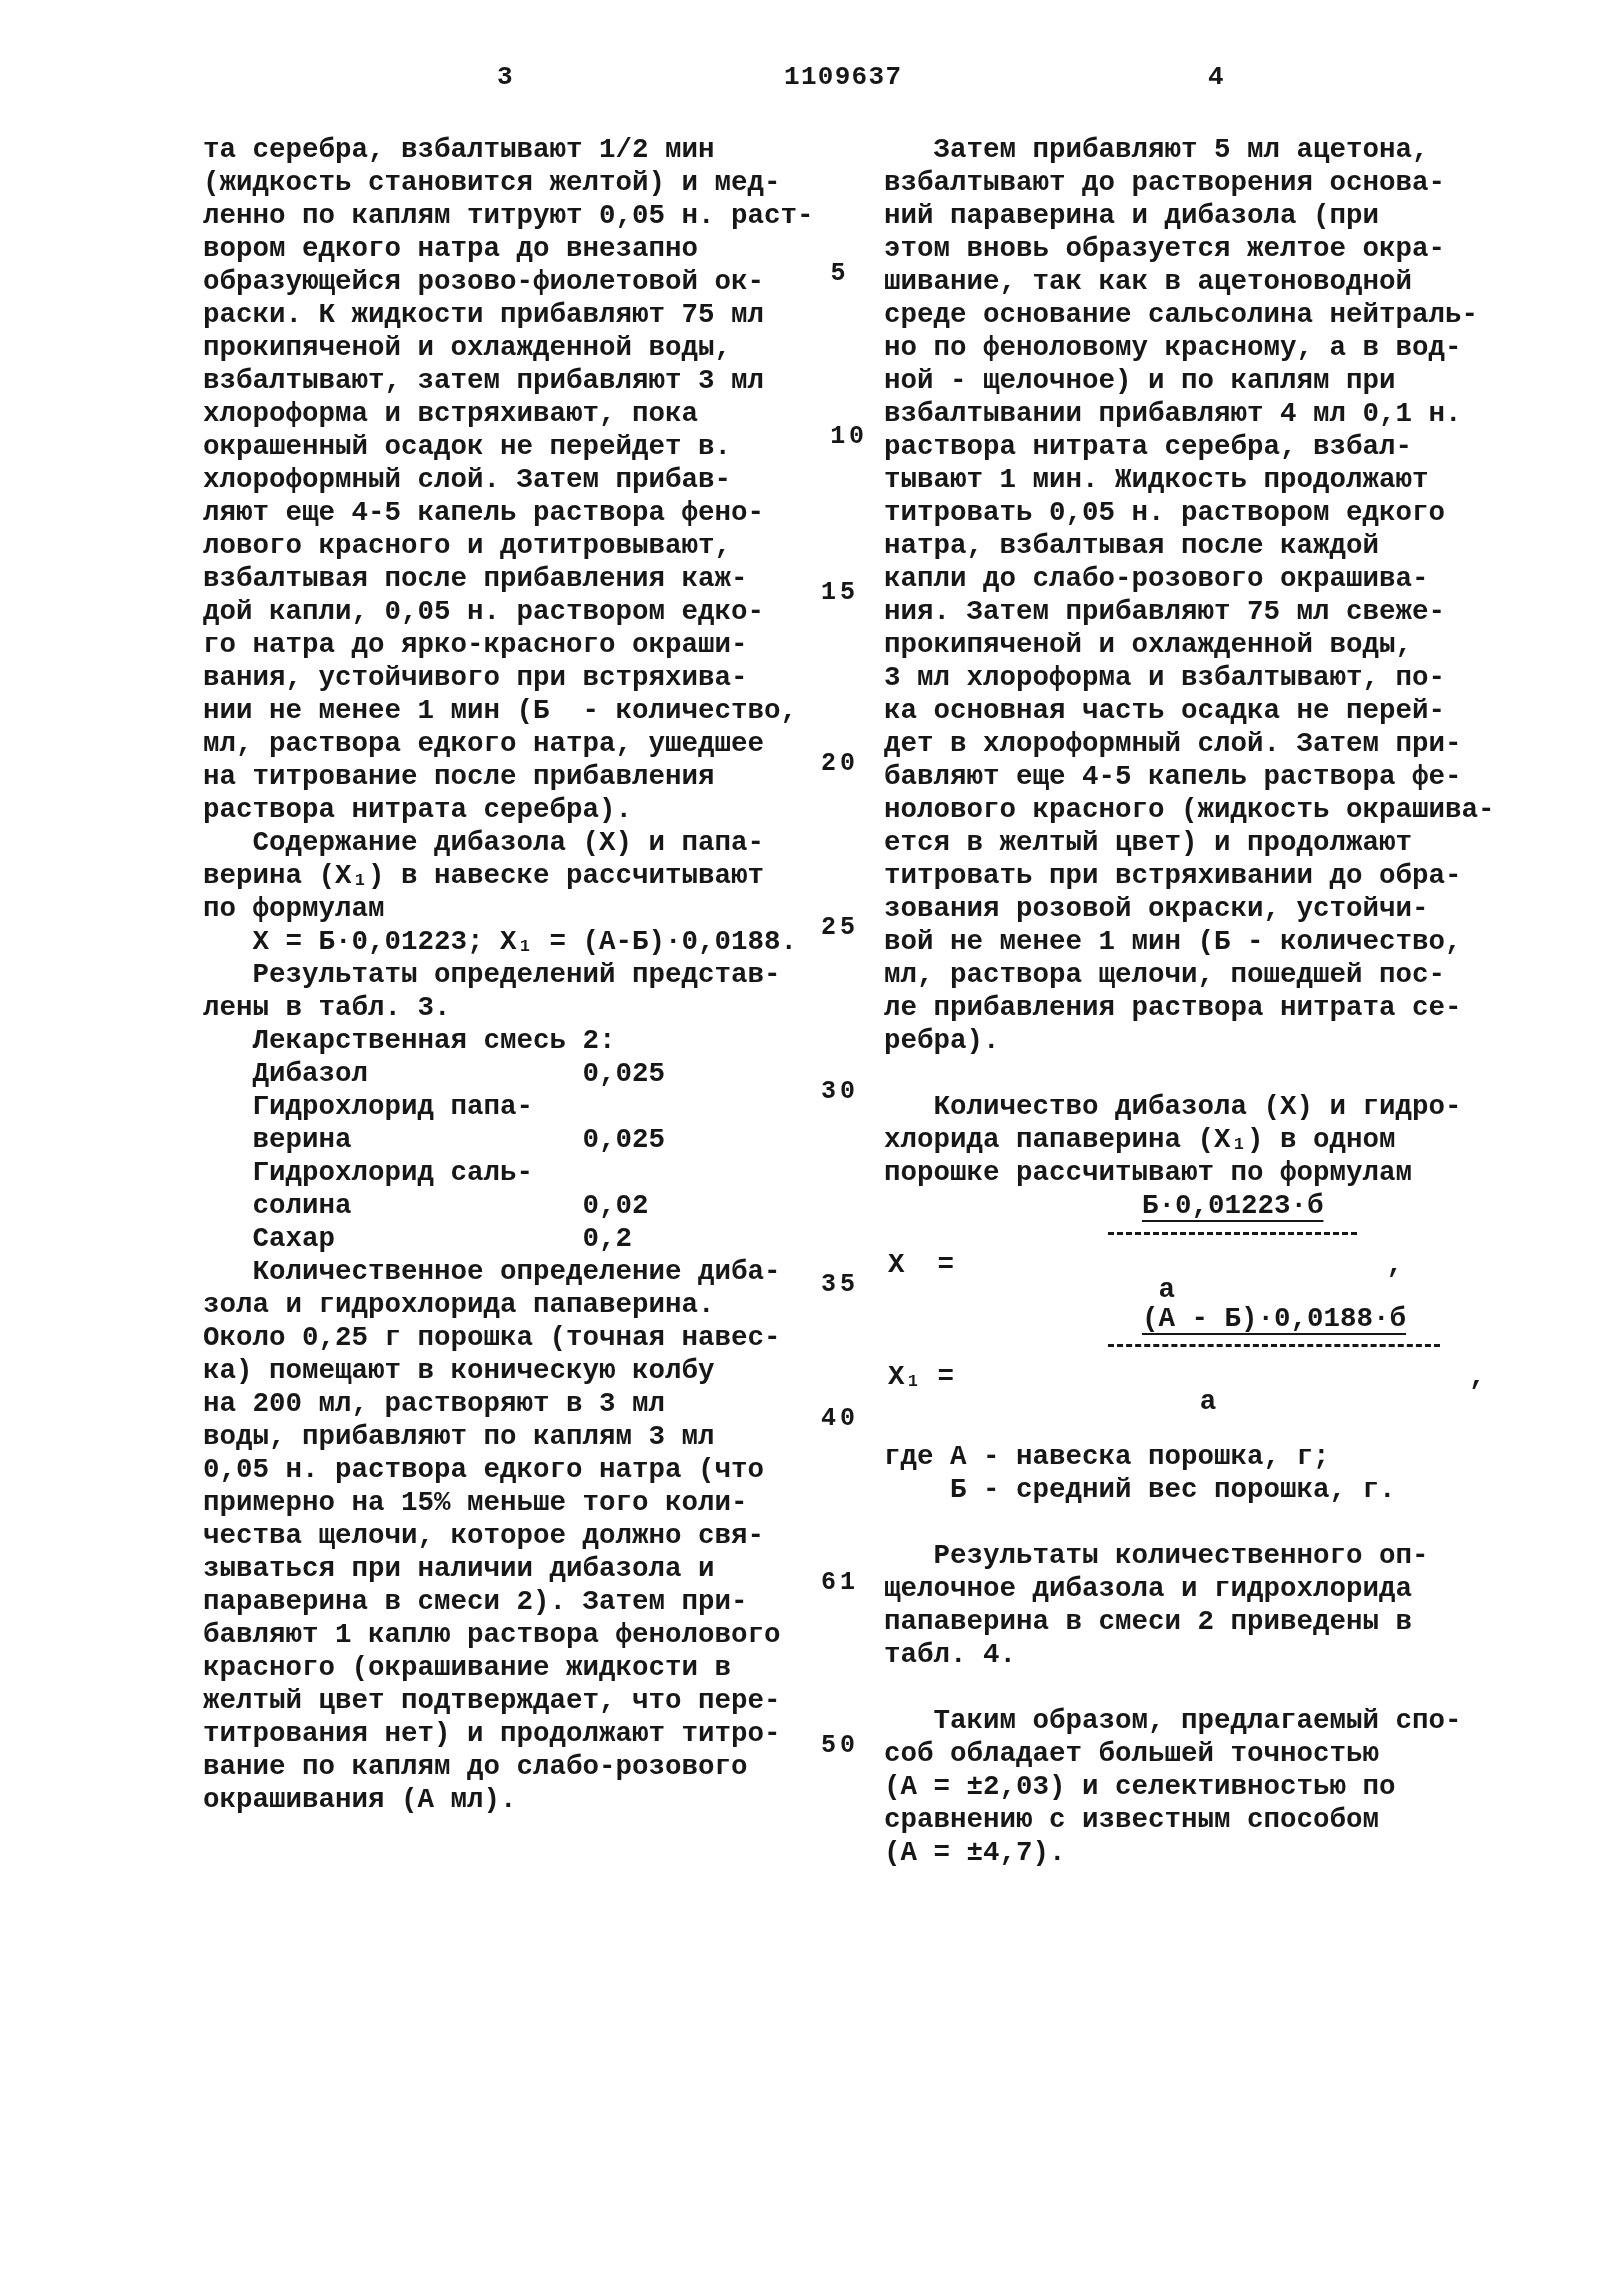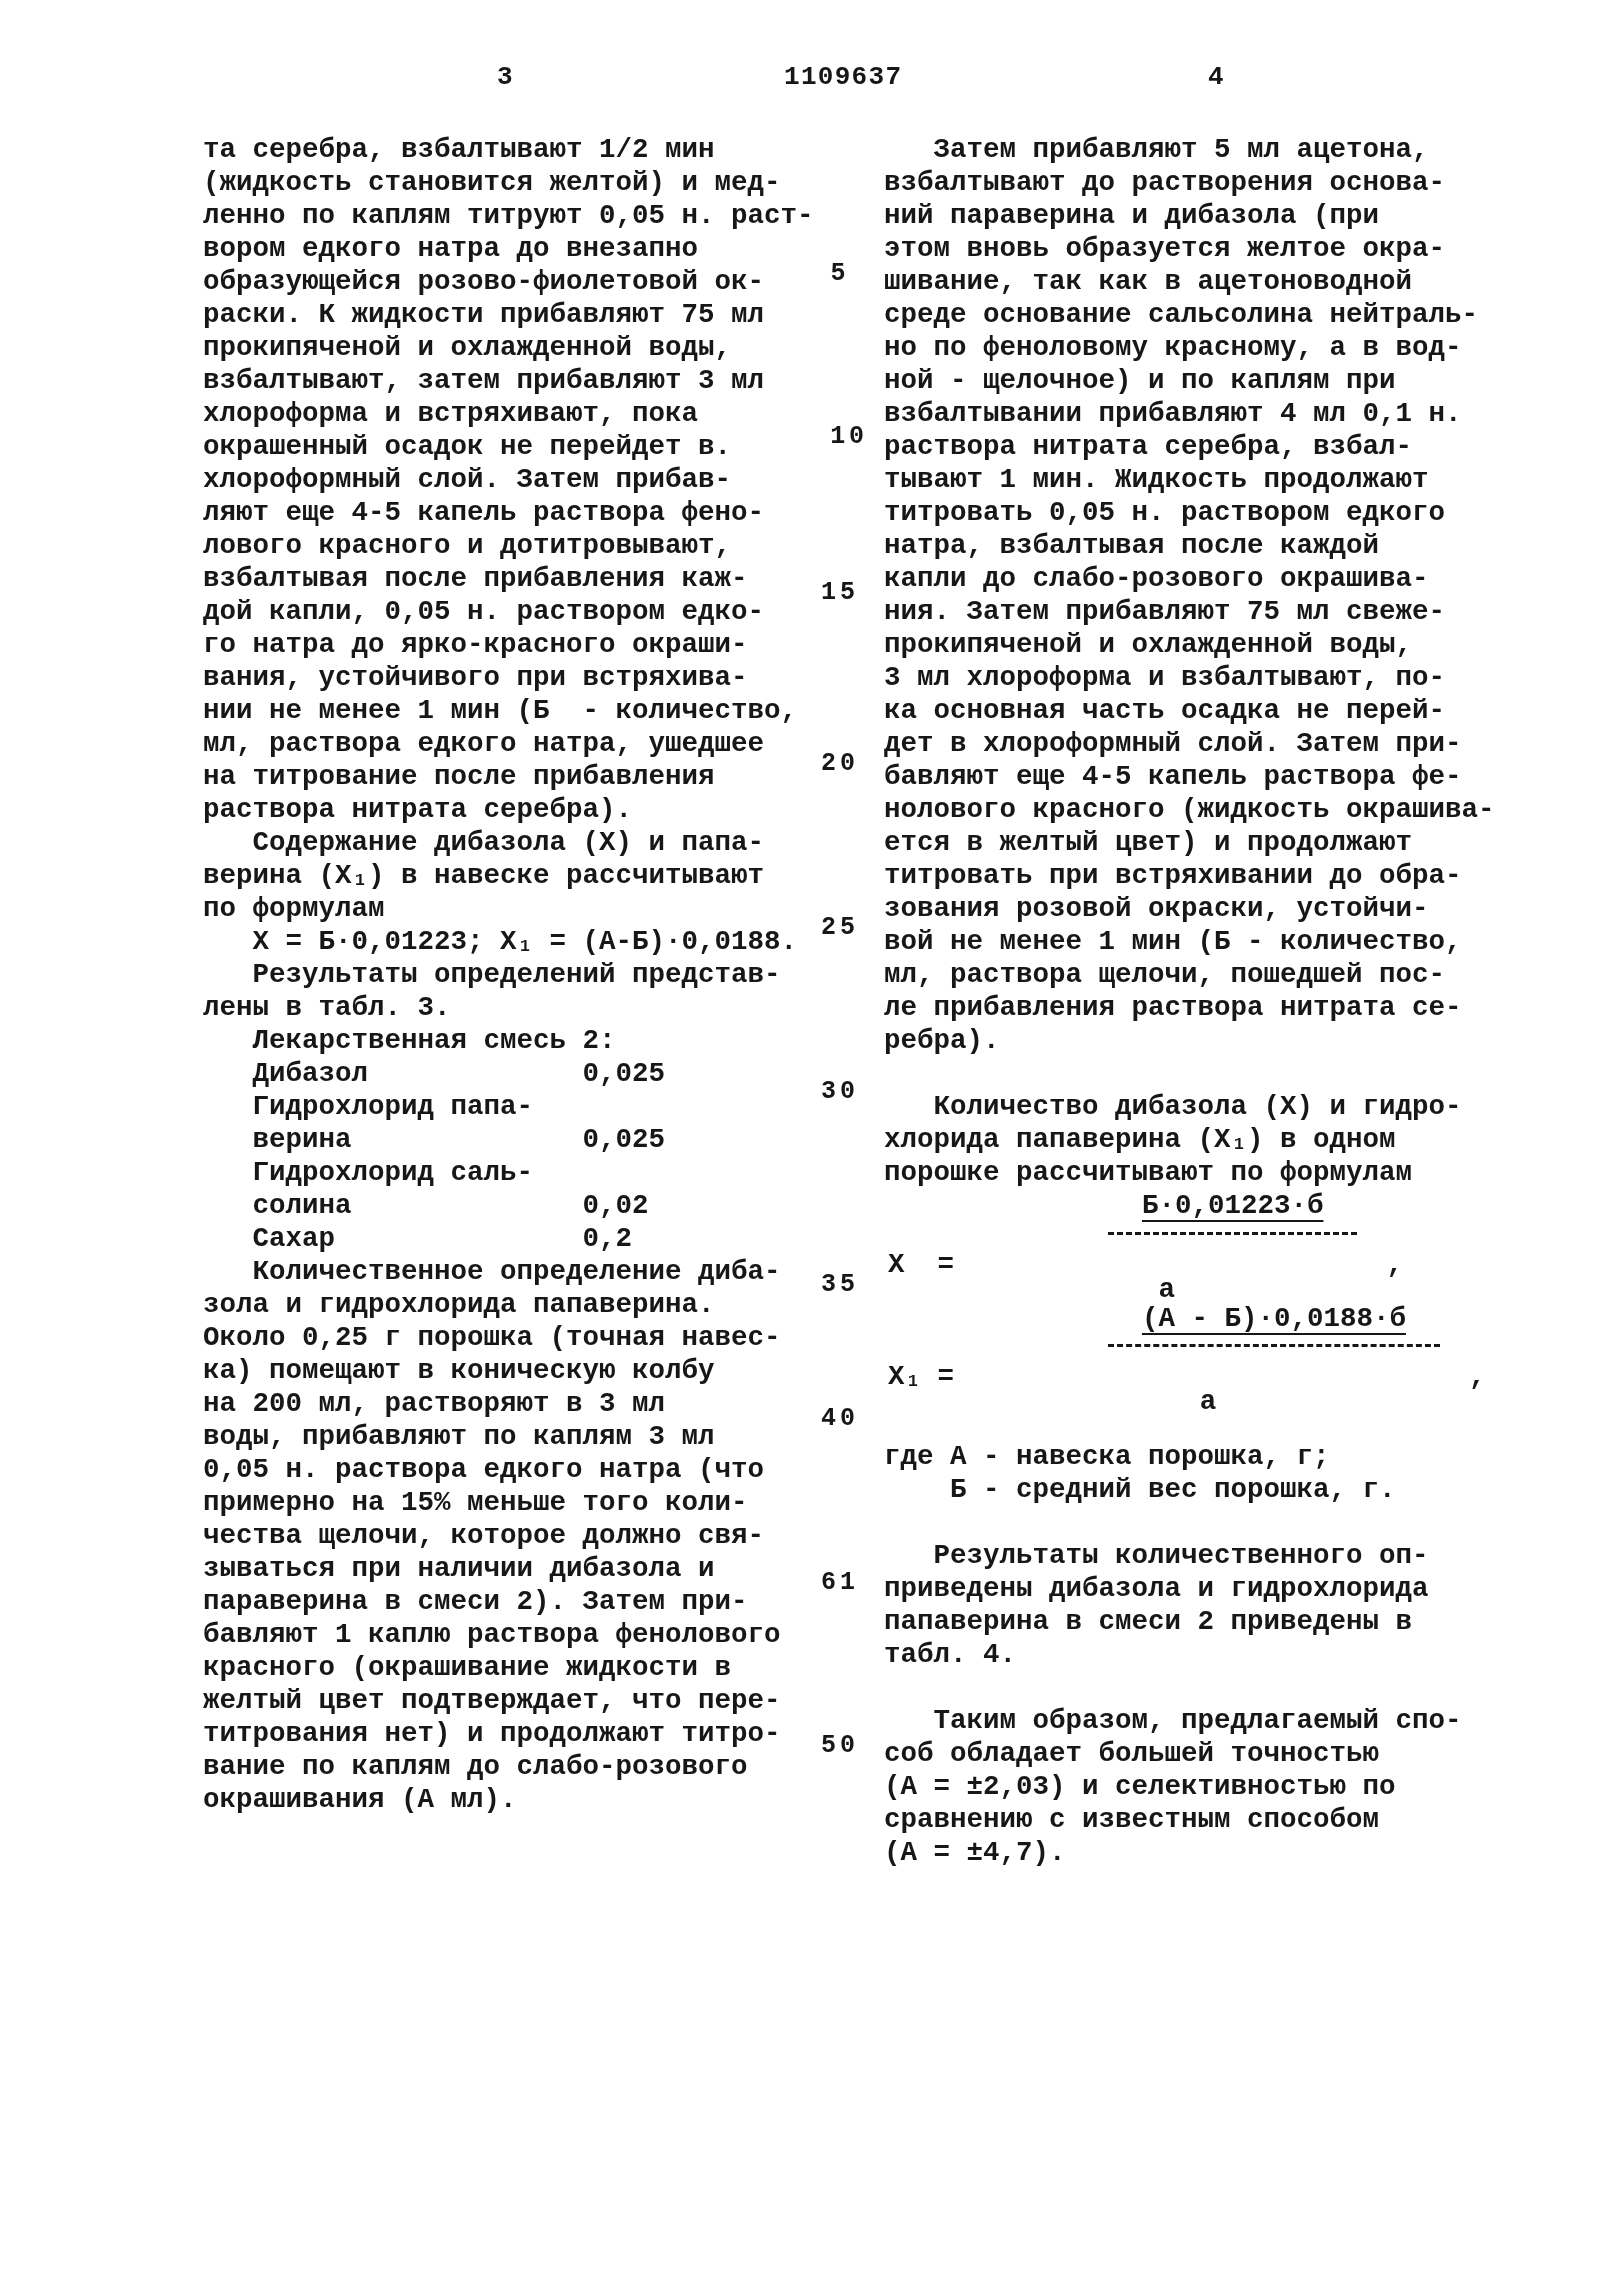--- a/index.html
+++ b/index.html
@@ -193,20 +193,20 @@
       <span class="lhs">X₁ =</span>
       <span class="frac">
         <span class="num">(А - Б)·0,0188·б</span>
         <span class="den">а</span>
       </span>
       <span class="comma">,</span>
     </div>
 
     <div class="gap-top-sm"><div class="line">где А - навеска порошка, г;</div><div class="line">    Б - средний вес порошка, г.</div></div>
 
-    <div class="gap-top"><div class="line">   Результаты количественного оп-</div><div class="line">приведены дибазола и гидрохлорида</div><div class="line">папаверина в смеси 2 приведены в</div><div class="line">табл. 4.</div></div>
+    <div class="gap-top"><div class="line">   Результаты количественного оп-</div><div class="line">щелочное дибазола и гидрохлорида</div><div class="line">папаверина в смеси 2 приведены в</div><div class="line">табл. 4.</div></div>
 
     <div class="gap-top"><div class="line">   Таким образом, предлагаемый спо-</div><div class="line">соб обладает большей точностью</div><div class="line">(А = ±2,03) и селективностью по</div><div class="line">сравнению с известным способом</div><div class="line">(А = ±4,7).</div></div>
 
   </div>
 
 </div>
 
 
 </body></html>

